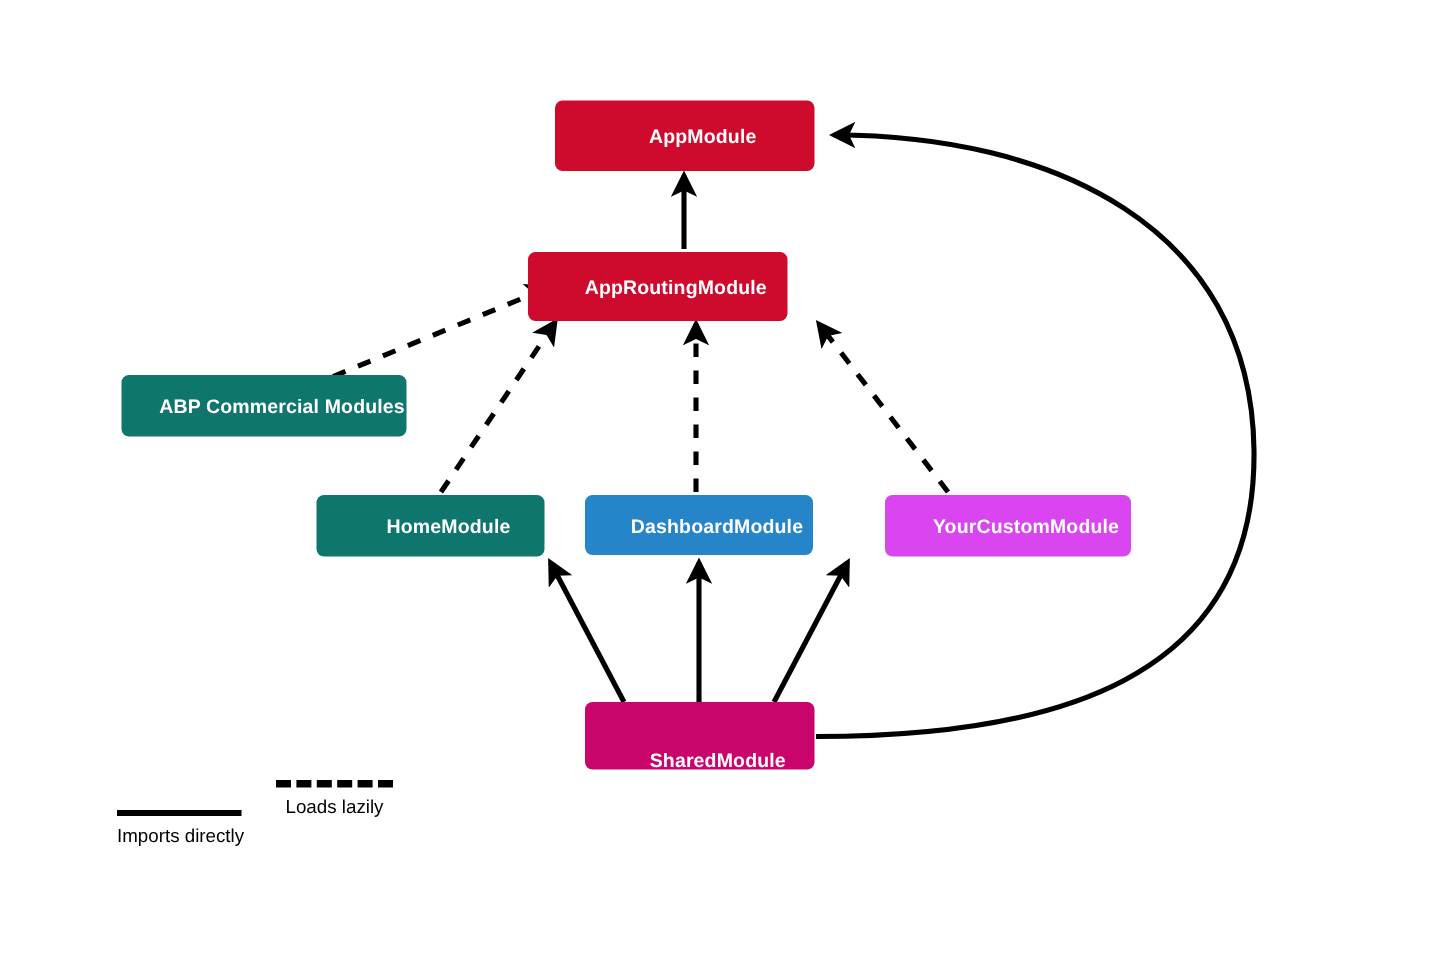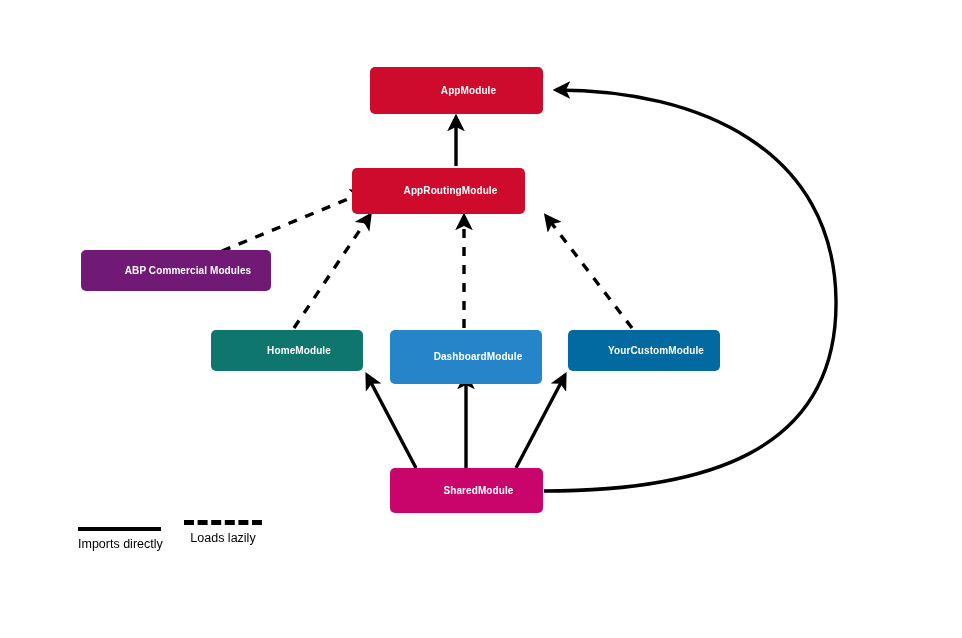--- a/index.html
+++ b/index.html
@@ -28,21 +28,21 @@
   }
   .node {
     position: absolute;
     box-sizing: border-box;
     display: flex;
     align-items: center;
     justify-content: center;
     border-radius: 5px;
     color: #ffffff;
     font-weight: bold;
-    font-size: 10px;
+    font-size: 13px;
     letter-spacing: 0.1px;
     line-height: 1;
     white-space: nowrap;
     z-index: 5;
     padding-left: 24px;
   }
   .legend {
     position: absolute;
     z-index: 6;
   }
@@ -93,41 +93,41 @@
   </svg>
 
   <div class="node" style="left: 370px; top: 67px; width: 173px; height: 47px; background: rgb(206, 10, 45);">
     <span>AppModule</span>
   </div>
 
   <div class="node" style="left: 352px; top: 168px; width: 173px; height: 46px; background: rgb(206, 10, 45);">
     <span>AppRoutingModule</span>
   </div>
 
-  <div class="node" style="left: 81px; top: 250px; width: 190px; height: 41px; background: #701a75;">
+  <div class="node" style="left: 81px; top: 250px; width: 190px; height: 41px; background: #0f766e;">
     <span>ABP Commercial Modules</span>
   </div>
 
   <div class="node" style="left: 211px; top: 330px; width: 152px; height: 41px; background: #0f766e;">
     <span>HomeModule</span>
   </div>
 
-  <div class="node" style="left: 390px; top: 330px; width: 152px; height: 54px; background: rgb(37, 133, 200);">
+  <div class="node" style="left: 390px; top: 330px; width: 152px; height: 40px; background: rgb(37, 133, 200);">
     <span>DashboardModule</span>
   </div>
 
-  <div class="node" style="left: 568px; top: 330px; width: 152px; height: 41px; background: #0369a1;">
+  <div class="node" style="left: 590px; top: 330px; width: 164px; height: 41px; background: #d946ef;">
     <span>YourCustomModule</span>
   </div>
 
-  <div class="node" style="left: 390px; top: 468px; width: 153px; height: 45px; background: rgb(201, 5, 107);">
+  <div class="node" style="left: 390px; top: 468px; width: 153px; height: 45px; background: rgb(201, 5, 107); align-items: flex-end;">
     <span>SharedModule</span>
   </div>
 
-  <div class="legend" style="left: 78px; top: 527px;">
+  <div class="legend" style="left: 78px; top: 540px;">
     <div class="legend-swatch solid" style="width: 83px;"></div>
     <div class="legend-label">Imports directly</div>
   </div>
 
   <div class="legend" style="left: 184px; top: 520px; text-align: center;">
     <div class="legend-swatch dashed" style="width: 78px;"></div>
     <div class="legend-label">Loads lazily</div>
   </div>
 
 </div>

